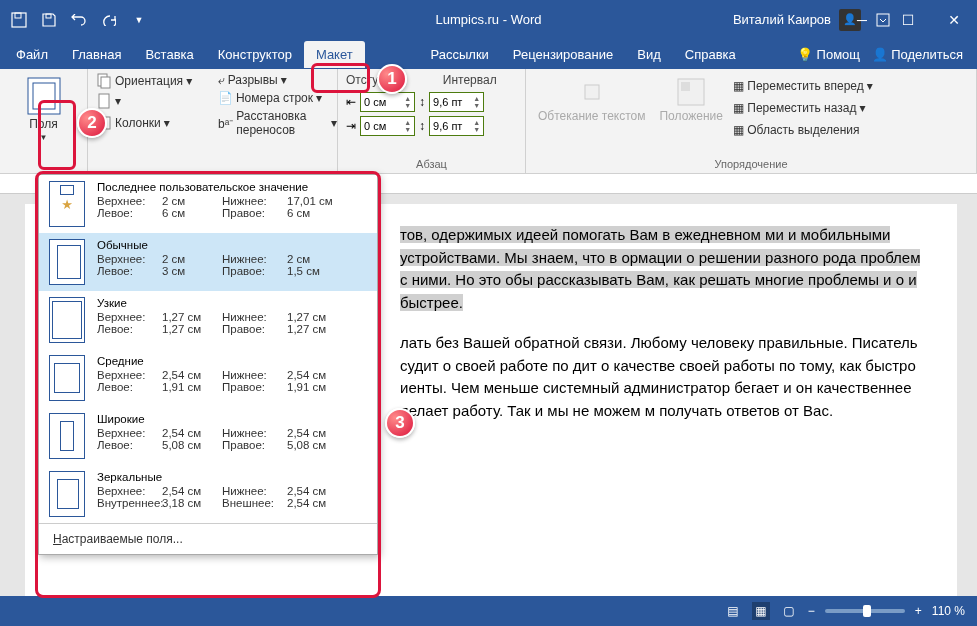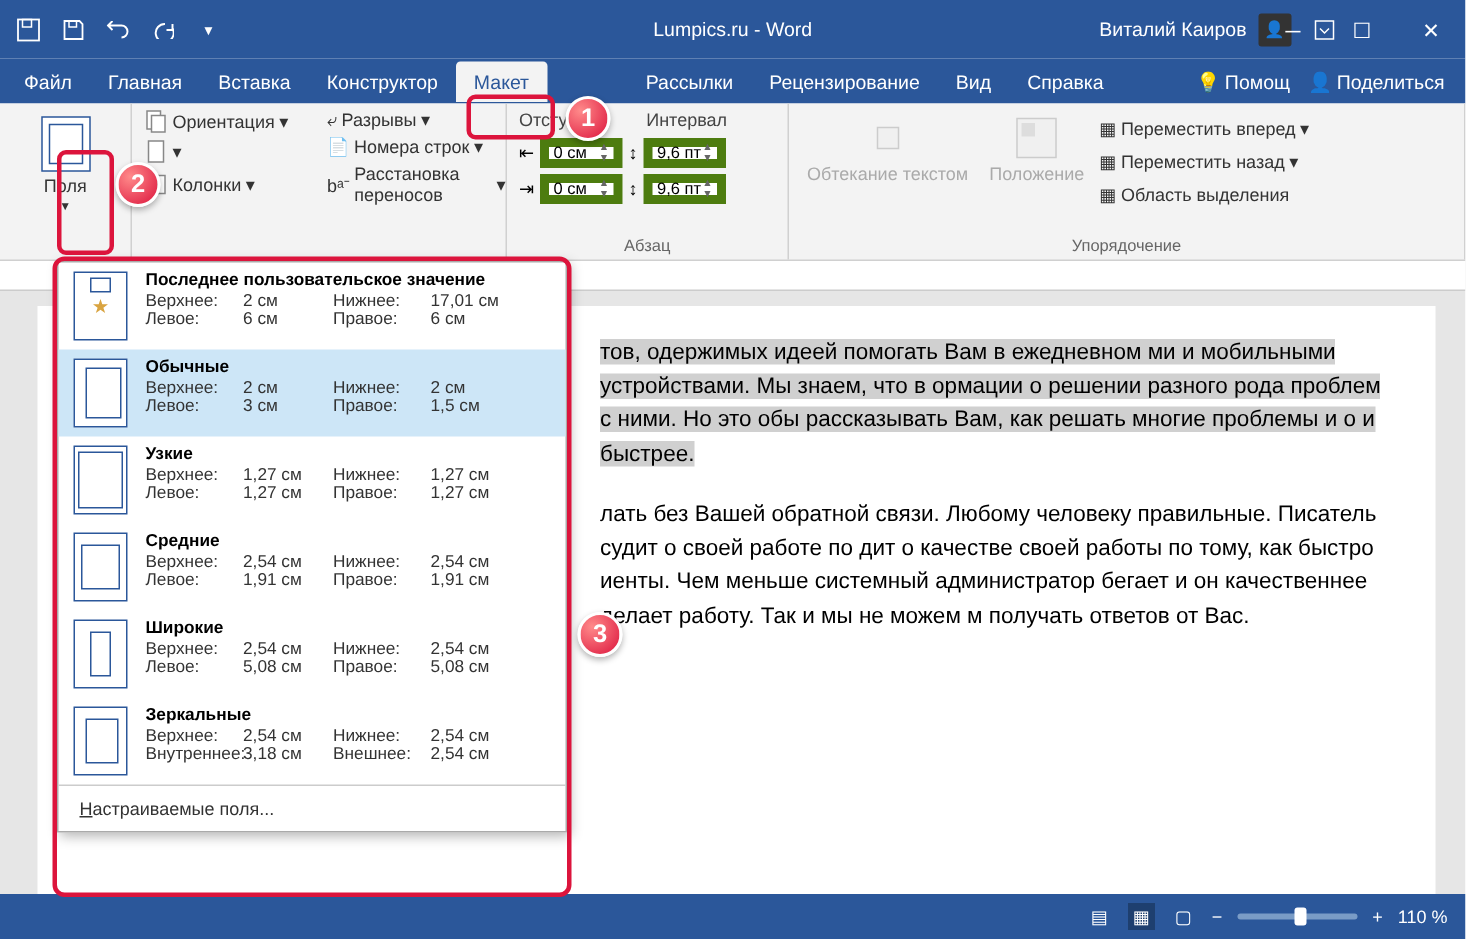--- a/index.html
+++ b/index.html
@@ -16,35 +16,35 @@
 .tab{padding:6px 12px;cursor:pointer}
 .tab.active{background:#f3f3f3;color:#2B579A;border-top-left-radius:3px;border-top-right-radius:3px}
 .tab-help{margin-left:auto;display:flex;gap:12px;padding-right:10px}
 .tab-help span{display:flex;align-items:center;gap:3px}
 .ribbon{height:105px;background:#f3f3f3;border-bottom:1px solid #d0d0d0;display:flex;position:relative}
 .rgroup{border-right:1px solid #d0d0d0;padding:4px 8px 2px;display:flex;flex-direction:column;position:relative}
 .rgroup-label{position:absolute;bottom:3px;left:0;right:0;text-align:center;font-size:11px;color:#666}
 .big-btn{display:flex;flex-direction:column;align-items:center;gap:2px;font-size:12px;padding:4px;color:#333}
 .sm-btn{font-size:12px;display:flex;align-items:center;gap:3px;padding:2px 0;color:#333}
 .spin-row{display:flex;align-items:center;gap:4px;font-size:12px;margin:2px 0}
-.spin-input{width:55px;height:20px;border:6px solid #4d7c0f;background:#fff;font-size:11px;padding:0 3px;display:flex;align-items:center;justify-content:space-between}
+.spin-input{width:55px;height:20px;border:1px solid #4d7c0f;background:#fff;font-size:11px;padding:0 3px;display:flex;align-items:center;justify-content:space-between}
 .spin-arrows{font-size:7px;line-height:7px;color:#666}
 .doc-area{position:absolute;top:174px;left:0;right:0;bottom:30px;background:#e6e6e6;overflow:hidden}
 .doc-ruler{height:20px;background:#fff;border-bottom:1px solid #ccc}
 .doc-page{background:#fff;margin:10px 20px 10px 25px;padding:20px 30px;min-height:400px;position:relative}
 .doc-text{font-size:15px;line-height:1.5;font-family:"Times New Roman",serif}
 .doc-text .sel{background:#d0d0d0}
 .margins-dropdown{position:absolute;top:174px;left:38px;width:340px;background:#fff;border:1px solid #aaa;box-shadow:2px 2px 8px rgba(0,0,0,0.3);z-index:100}
 .margin-opt{display:flex;padding:6px 10px;border-bottom:0}
 .margin-opt.sel{background:#cde6f7}
 .margin-icon{width:36px;height:46px;border:1px solid #2B579A;margin-right:12px;position:relative;background:#fff;flex-shrink:0}
 .margin-icon.custom::after{content:"★";position:absolute;top:50%;left:50%;transform:translate(-50%,-50%);color:#d9a441;font-size:13px}
 .margin-icon-inner{position:absolute;border:1px solid #2B579A}
 .margin-info{flex:1;font-size:11.5px}
-.margin-name{font-weight:bold;margin-bottom:2px}
+.margin-name{font-weight:normal;margin-bottom:2px}
 .margin-vals{display:grid;grid-template-columns:55px 50px 55px 50px;gap:0 10px;color:#333}
 .margin-custom{padding:8px 14px;border-top:1px solid #ccc;font-size:12px;color:#333}
 .statusbar{position:absolute;bottom:0;left:0;right:0;height:30px;background:#2B579A;display:flex;align-items:center;justify-content:flex-end;padding:0 12px;color:#fff;font-size:12px;gap:10px}
 .zoom-slider{width:80px;height:4px;background:#7a9cc6;position:relative;border-radius:2px}
 .zoom-thumb{width:8px;height:12px;background:#fff;position:absolute;top:-4px;left:38px;border-radius:2px}
 .callout{position:absolute;border:3px solid #DC143C;border-radius:6px;pointer-events:none;z-index:200}
 .callout-num{position:absolute;width:30px;height:30px;border-radius:50%;background:radial-gradient(circle at 30% 30%,#ff8a8a,#DC143C);color:#fff;font-weight:bold;font-size:17px;display:flex;align-items:center;justify-content:center;z-index:201;border:2px solid #fff;box-shadow:0 2px 4px rgba(0,0,0,0.3)}
 .sb-icn{width:18px;height:18px;display:flex;align-items:center;justify-content:center}
 svg{display:block}
 .margins-hl{position:absolute;border:3px solid #DC143C;border-radius:8px;z-index:200;pointer-events:none}
@@ -139,21 +139,21 @@
         </svg><span>Колонки</span> ▾</div>
     <div style="position:absolute;left:130px;top:2px">
       <div class="sm-btn">⤶ <span>Разрывы</span> ▾</div>
       <div class="sm-btn">📄 <span>Номера строк</span> ▾</div>
       <div class="sm-btn">bᵃ⁻ <span>Расстановка переносов</span> ▾</div>
     </div>
   </div>
   <div class="rgroup" style="width:188px">
     <div style="display:flex;gap:18px;font-size:12px;color:#444;margin-bottom:3px">
       <span>Отступ</span>
-      <span style="margin-left:28px">Интервал</span>
+      <span style="margin-left:40px">Интервал</span>
     </div>
     <div class="spin-row">
       <span>⇤</span>
       <div class="spin-input">
           <span>0 см</span>
           <span class="spin-arrows">▲<br>▼</span>
         </div>
       <span>↕</span>
       <div class="spin-input">
           <span>9,6 пт</span>

